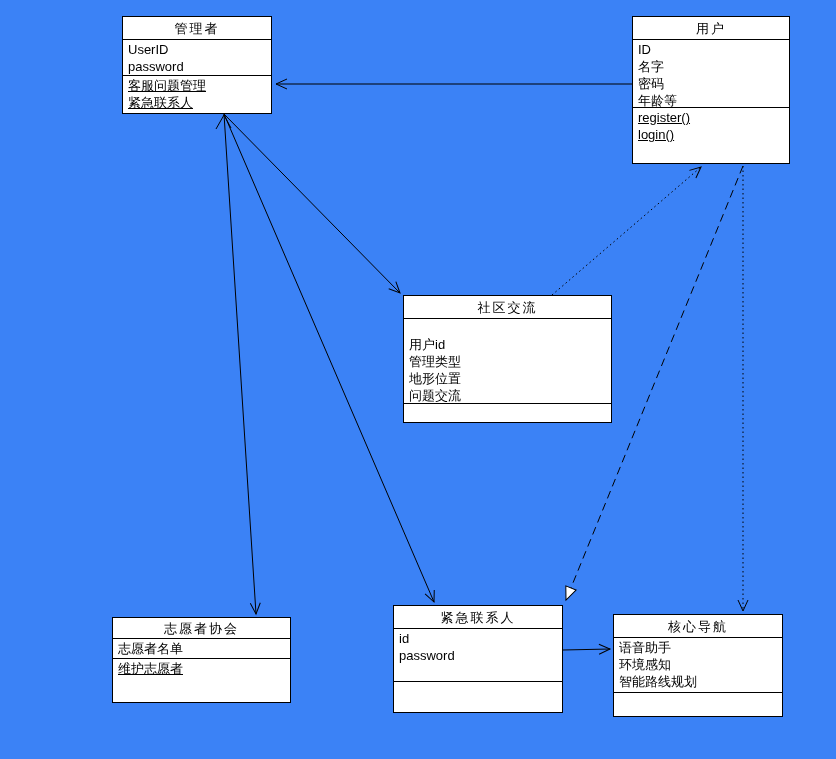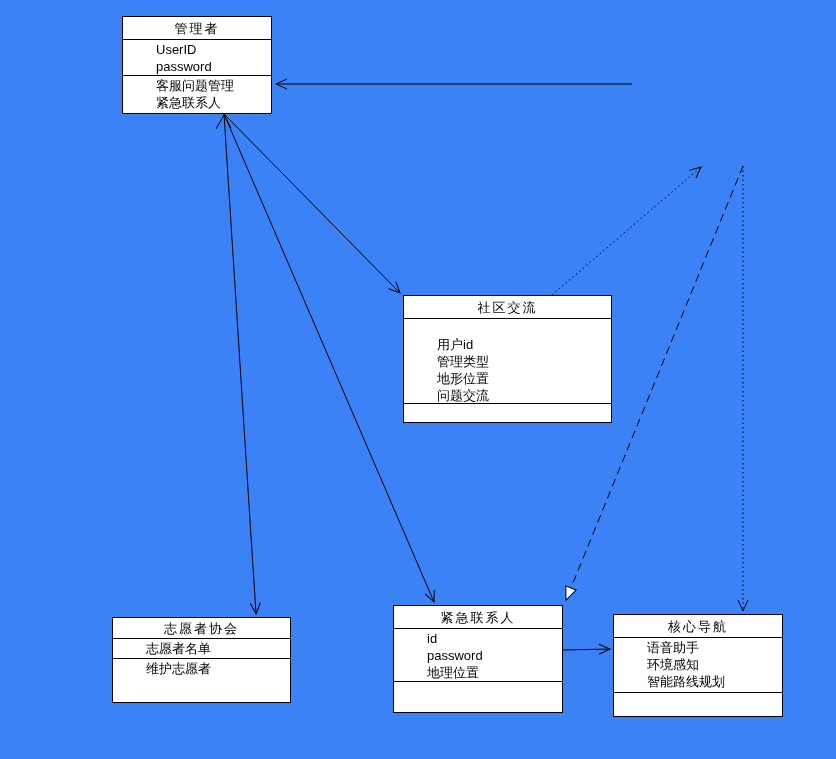--- a/index.html
+++ b/index.html
@@ -14,22 +14,22 @@
     box-sizing:border-box; display:flex; flex-direction:column;
     font-size:13px; line-height:17px;
   }
   .cls-title {
     flex:0 0 auto; border-bottom:1px solid #000; text-align:center;
     letter-spacing:2px; display:flex; align-items:center; justify-content:center;
     box-sizing:border-box;
   }
   .sec { box-sizing:border-box; padding:1px 5px; overflow:hidden; }
   .sec.mid { border-bottom:1px solid #000; }
-  .sec.last { flex:1 1 auto; }
-  .row { white-space:nowrap;margin-left:28px; }
+  .sec.last { flex:1 1 auto;text-decoration:underline; }
+  .row { white-space:nowrap; }
 </style>
 </head>
 <body>
 
 <div id="canvas">
 
   <svg id="wires" width="836" height="759" viewBox="0 0 836 759" xmlns="http://www.w3.org/2000/svg">
     <defs>
       <marker id="arrowOpen" markerUnits="userSpaceOnUse" markerWidth="18" markerHeight="16" refX="12" refY="6" orient="auto">
         <path d="M1,1 L12,6 L1,11" fill="none" stroke="#000" stroke-width="1"></path>
@@ -63,20 +63,33 @@
     <div class="sec mid" style="height:36px;">
       <div class="row">UserID</div>
       <div class="row">password</div>
     </div>
     <div class="sec last">
       <div class="row">客服问题管理</div>
       <div class="row">紧急联系人</div>
     </div>
   </div>
 
+  <div class="cls" style="left:632px; top:16px; width:158px; height:148px;">
+    <div class="cls-title" style="height:23px;">用户</div>
+    <div class="sec mid" style="height:68px;">
+      <div class="row">ID</div>
+      <div class="row">名字</div>
+      <div class="row">密码</div>
+      <div class="row">年龄等</div>
+    </div>
+    <div class="sec last">
+      <div class="row">register()</div>
+      <div class="row">login()</div>
+    </div>
+  </div>
 
   <div class="cls" style="left:403px; top:295px; width:209px; height:128px;gap:16px;">
     <div class="cls-title" style="height:23px;">社区交流</div>
     <div class="sec mid" style="height:69px;">
       <div class="row">用户id</div>
       <div class="row">管理类型</div>
       <div class="row">地形位置</div>
       <div class="row">问题交流</div>
     </div>
     <div class="sec last"></div>
@@ -90,21 +103,20 @@
     <div class="sec last">
       <div class="row">维护志愿者</div>
     </div>
   </div>
 
   <div class="cls" style="left:393px; top:605px; width:170px; height:108px;">
     <div class="cls-title" style="height:23px;">紧急联系人</div>
     <div class="sec mid" style="height:53px;">
       <div class="row">id</div>
       <div class="row">password</div>
-      <div class="row">地理位置</div>
     </div>
     <div class="sec last"></div>
   </div>
 
   <div class="cls" style="left:613px; top:614px; width:170px; height:103px;">
     <div class="cls-title" style="height:23px;text-align:right;">核心导航</div>
     <div class="sec mid" style="height:55px;">
       <div class="row">语音助手</div>
       <div class="row">环境感知</div>
       <div class="row">智能路线规划</div>

